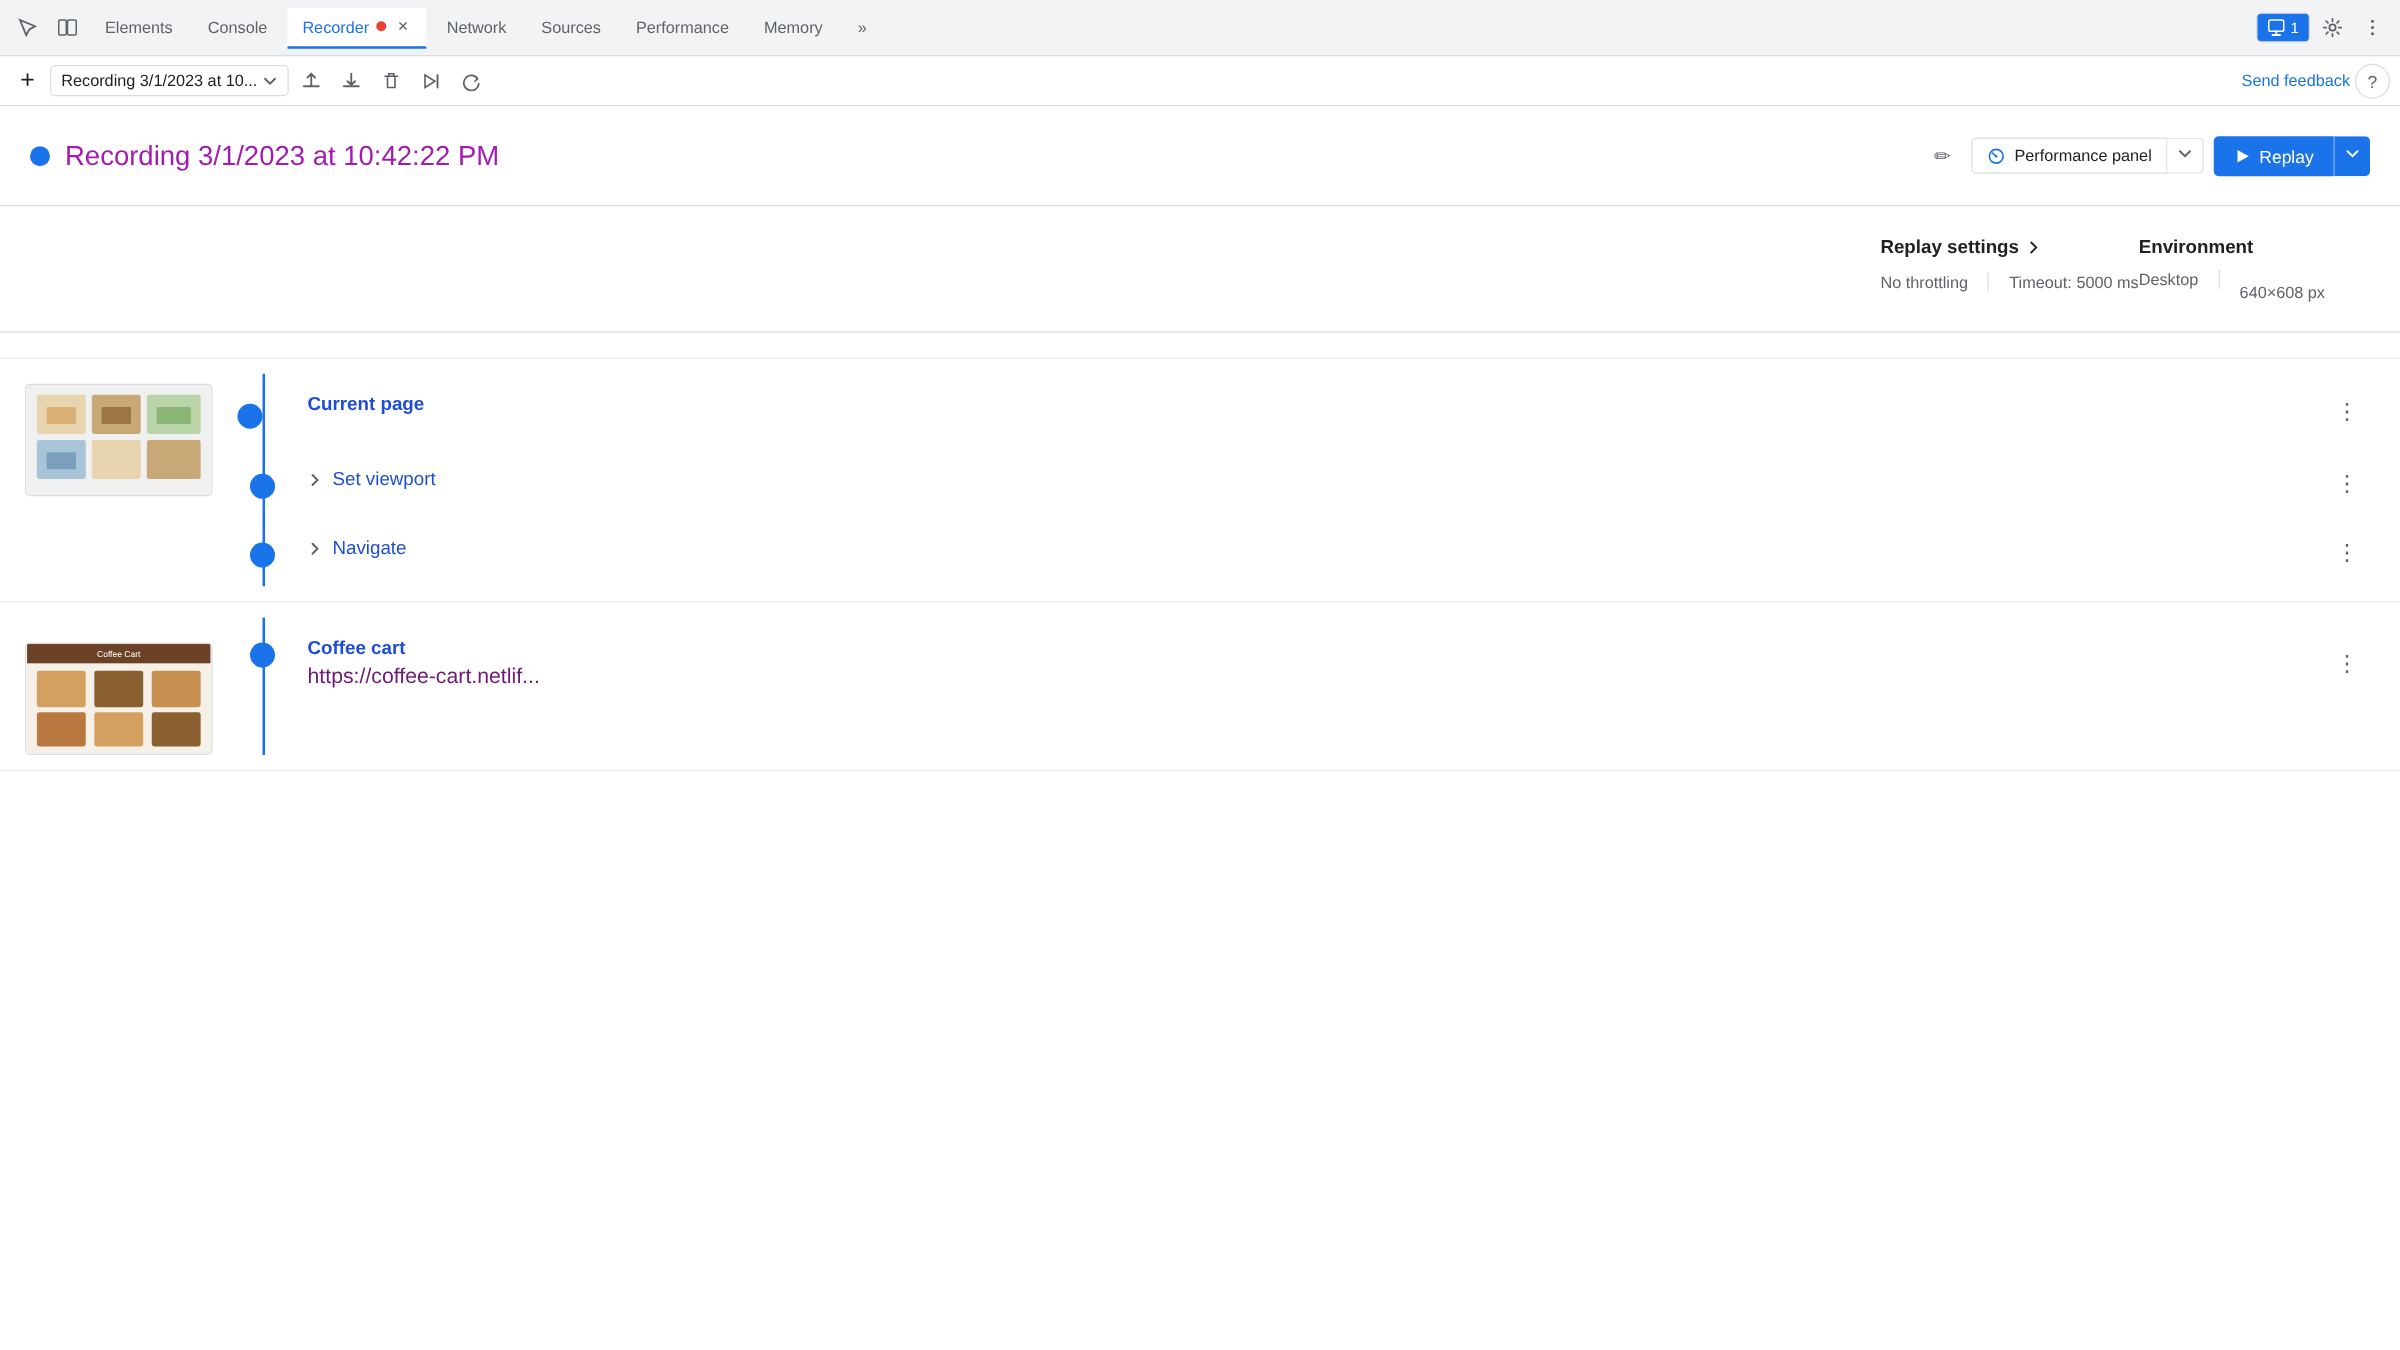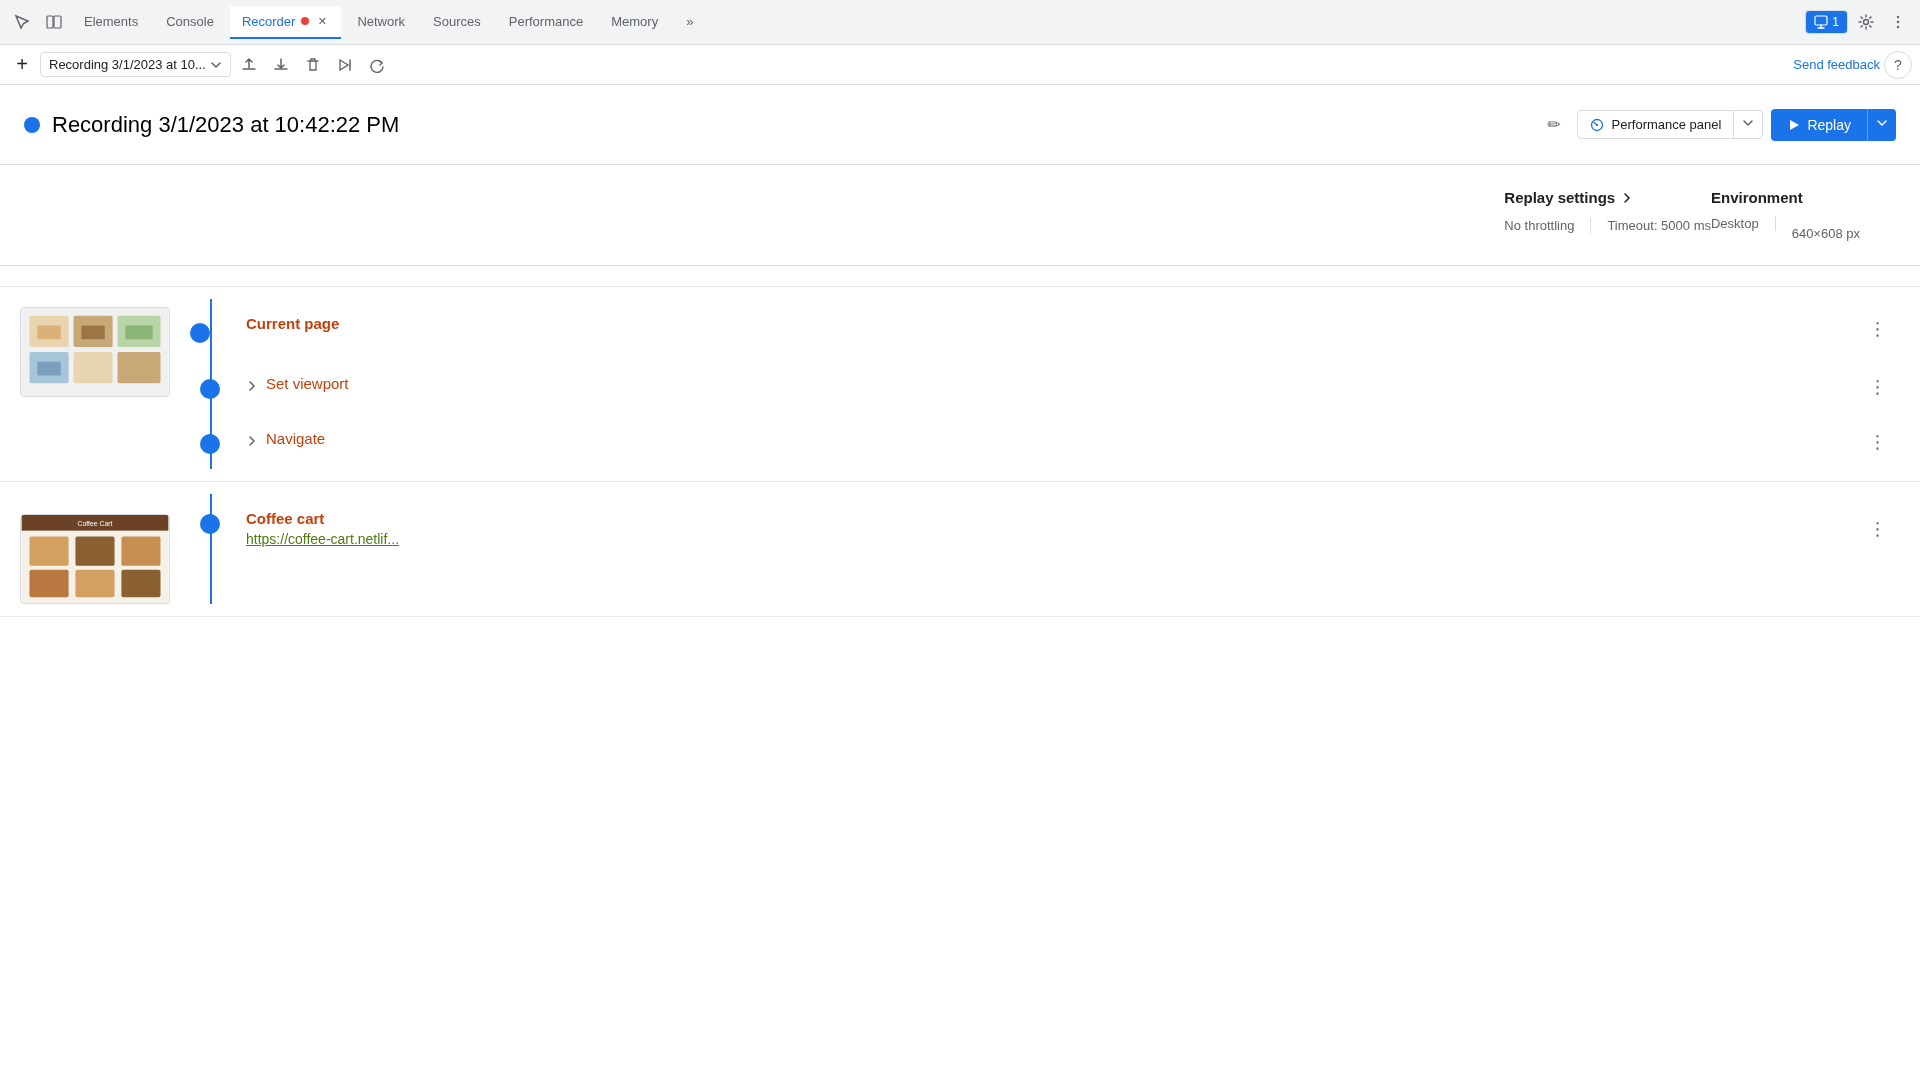--- a/index.html
+++ b/index.html
@@ -175,21 +175,21 @@
     .recording-status-dot {
       width: 16px;
       height: 16px;
       border-radius: 50%;
       background: #1a73e8;
       flex-shrink: 0;
     }
     .recording-title {
       font-size: 22px;
       font-weight: 400;
-      color: #000000;
+      color: #a21caf;
       flex: 1;
     }
     .edit-icon {
       color: #5f6368;
       cursor: pointer;
       font-size: 16px;
       padding: 4px;
     }
     .header-actions {
       display: flex;
@@ -339,23 +339,23 @@
       flex-shrink: 0;
       z-index: 1;
     }
     .step-content {
       flex: 1;
       padding: 8px 0 8px 20px;
     }
     .step-label {
       font-size: 15px;
       font-weight: 500;
-      color: #c2410c;
-      display: flex;
-      align-items: flex-end;
+      color: #1d4ed8;
+      display: flex;
+      align-items: center;
       gap: 8px;
     }
     .step-kebab {
       margin-left: auto;
       width: 28px;
       height: 28px;
       display: flex;
       align-items: center;
       justify-content: center;
       border-radius: 4px;
@@ -685,21 +685,21 @@
           <div style="position:absolute; left:20px; top:0; bottom:0; width:2px; background:#1a73e8;"></div>
 
           <div class="step-item" style="min-height:60px;">
             <div style="width:40px; flex-shrink:0; position:relative; display:flex; align-items:flex-start; justify-content:center; padding-top:8px;">
               <div class="step-dot"></div>
             </div>
             <div class="step-content" style="flex:1; padding: 4px 0 4px 16px;">
               <div class="step-label">
                 <span style="font-size:15px; font-weight:600;">Coffee cart</span>
               </div>
-              <div style="font-size:14px; color:#4d7c0f; margin-top:4px;text-decoration:underline;">https://coffee-cart.netlif...</div>
+              <div style="font-size:17px; color:#701a75; margin-top:4px;">https://coffee-cart.netlif...</div>
             </div>
             <div class="step-kebab">⋮</div>
           </div>
         </div>
       </div>
     </div>
 
   </div>
 </div>
 

